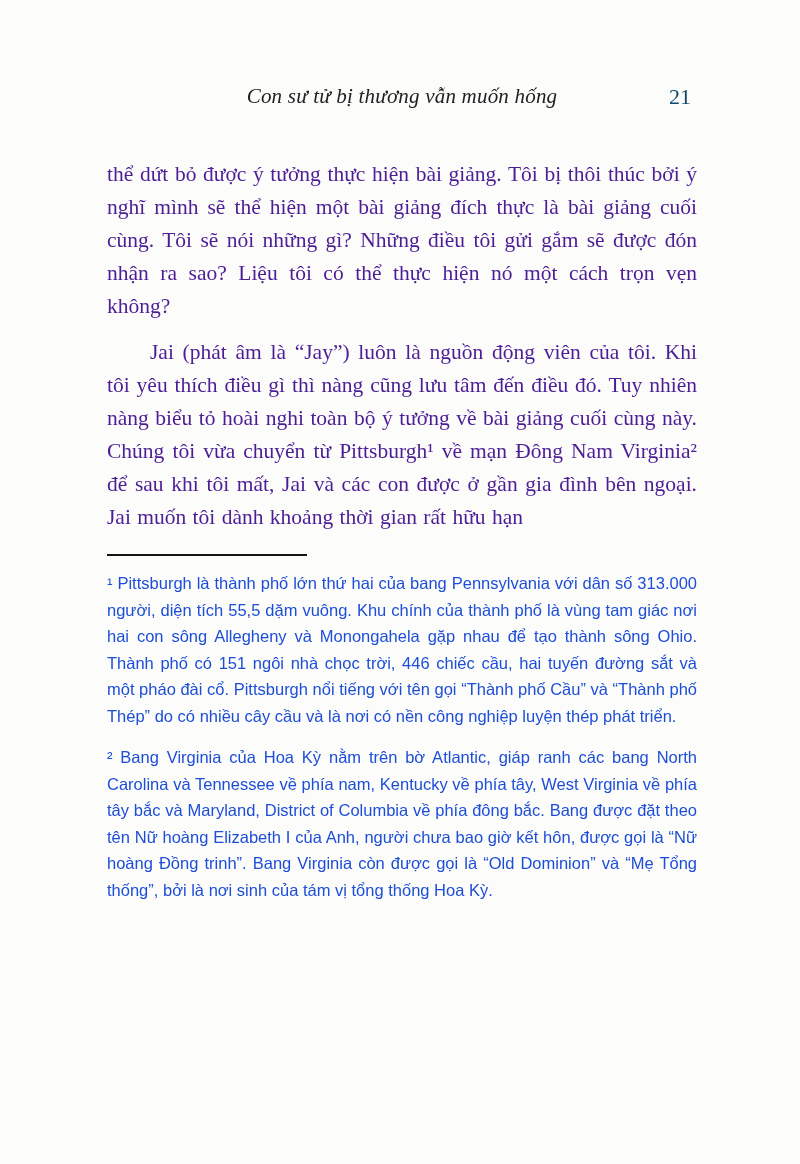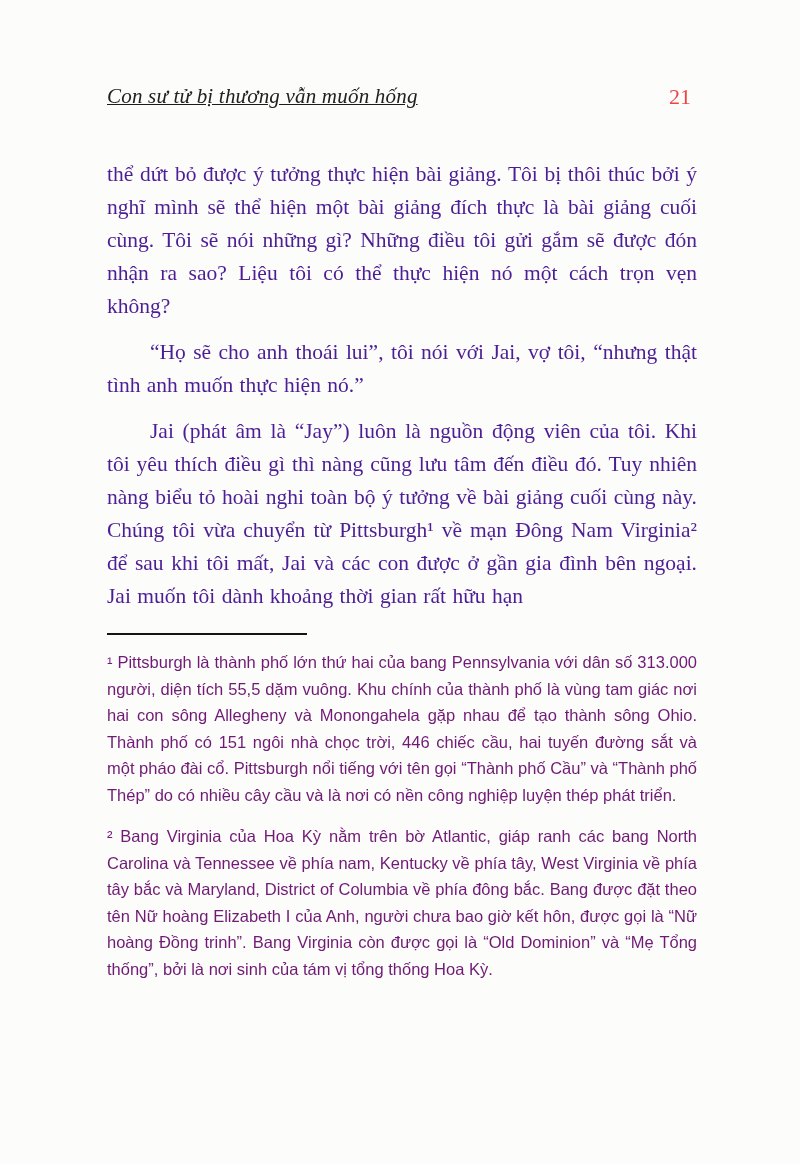--- a/index.html
+++ b/index.html
@@ -16,37 +16,36 @@
   .page {
     width: 800px;
     height: 1164px;
     padding: 84px 103px 40px 107px;
     background: #fcfcfb;
   }
 
   
   .header {
     position: relative;
-    text-align: left;
+    text-align: center;
     height: 30px;
     margin-bottom: 44px;
-    text-decoration: underline;
   }
   .running-title {
     font-style: italic;
     font-size: 21px;
     letter-spacing: 0.2px;
     color: #212121;
   }
   .page-number {
     position: absolute;
     right: 6px;
     top: 0;
     font-size: 22px;
-    color: #ef4444;
+    color: #0c4a6e;
     margin-left: 27px;
   }
 
   
   .body-text p {
     font-size: 21.5px;
     line-height: 33px;
     text-align: justify;
     text-indent: 2em;
     margin-bottom: 13px;
@@ -68,39 +67,38 @@
     margin: 20px 0 14px 0;
   }
 
   
   .footnotes p {
     font-family: "Liberation Sans", sans-serif;
     font-size: 16.5px;
     line-height: 26.5px;
     text-align: justify;
     margin-bottom: 15px;
-    color: #701a75;
+    color: #1d4ed8;
   }
   .footnotes p:last-child {
     margin-bottom: 18px;
   }
 </style>
 </head>
 <body>
 
 <div class="page">
 
   <div class="header">
     <span class="running-title">Con sư tử bị thương vẫn muốn hống</span>
     <span class="page-number">21</span>
   </div>
 
   <div class="body-text">
     <p class="no-indent">thể dứt bỏ được ý tưởng thực hiện bài giảng. Tôi bị thôi thúc bởi ý nghĩ mình sẽ thể hiện một bài giảng đích thực là bài giảng cuối cùng. Tôi sẽ nói những gì? Những điều tôi gửi gắm sẽ được đón nhận ra sao? Liệu tôi có thể thực hiện nó một cách trọn vẹn không?</p>
-    <p>“Họ sẽ cho anh thoái lui”, tôi nói với Jai, vợ tôi, “nhưng thật tình anh muốn thực hiện nó.”</p>
     <p>Jai (phát âm là “Jay”) luôn là nguồn động viên của tôi. Khi tôi yêu thích điều gì thì nàng cũng lưu tâm đến điều đó. Tuy nhiên nàng biểu tỏ hoài nghi toàn bộ ý tưởng về bài giảng cuối cùng này. Chúng tôi vừa chuyển từ Pittsburgh¹ về mạn Đông Nam Virginia² để sau khi tôi mất, Jai và các con được ở gần gia đình bên ngoại. Jai muốn tôi dành khoảng thời gian rất hữu hạn</p>
   </div>
 
   <div class="footnote-rule"></div>
 
   <div class="footnotes">
     <p>¹ Pittsburgh là thành phố lớn thứ hai của bang Pennsylvania với dân số 313.000 người, diện tích 55,5 dặm vuông. Khu chính của thành phố là vùng tam giác nơi hai con sông Allegheny và Monongahela gặp nhau để tạo thành sông Ohio. Thành phố có 151 ngôi nhà chọc trời, 446 chiếc cầu, hai tuyến đường sắt và một pháo đài cổ. Pittsburgh nổi tiếng với tên gọi “Thành phố Cầu” và “Thành phố Thép” do có nhiều cây cầu và là nơi có nền công nghiệp luyện thép phát triển.</p>
     <p>² Bang Virginia của Hoa Kỳ nằm trên bờ Atlantic, giáp ranh các bang North Carolina và Tennessee về phía nam, Kentucky về phía tây, West Virginia về phía tây bắc và Maryland, District of Columbia về phía đông bắc. Bang được đặt theo tên Nữ hoàng Elizabeth I của Anh, người chưa bao giờ kết hôn, được gọi là “Nữ hoàng Đồng trinh”. Bang Virginia còn được gọi là “Old Dominion” và “Mẹ Tổng thống”, bởi là nơi sinh của tám vị tổng thống Hoa Kỳ.</p>
   </div>
 

